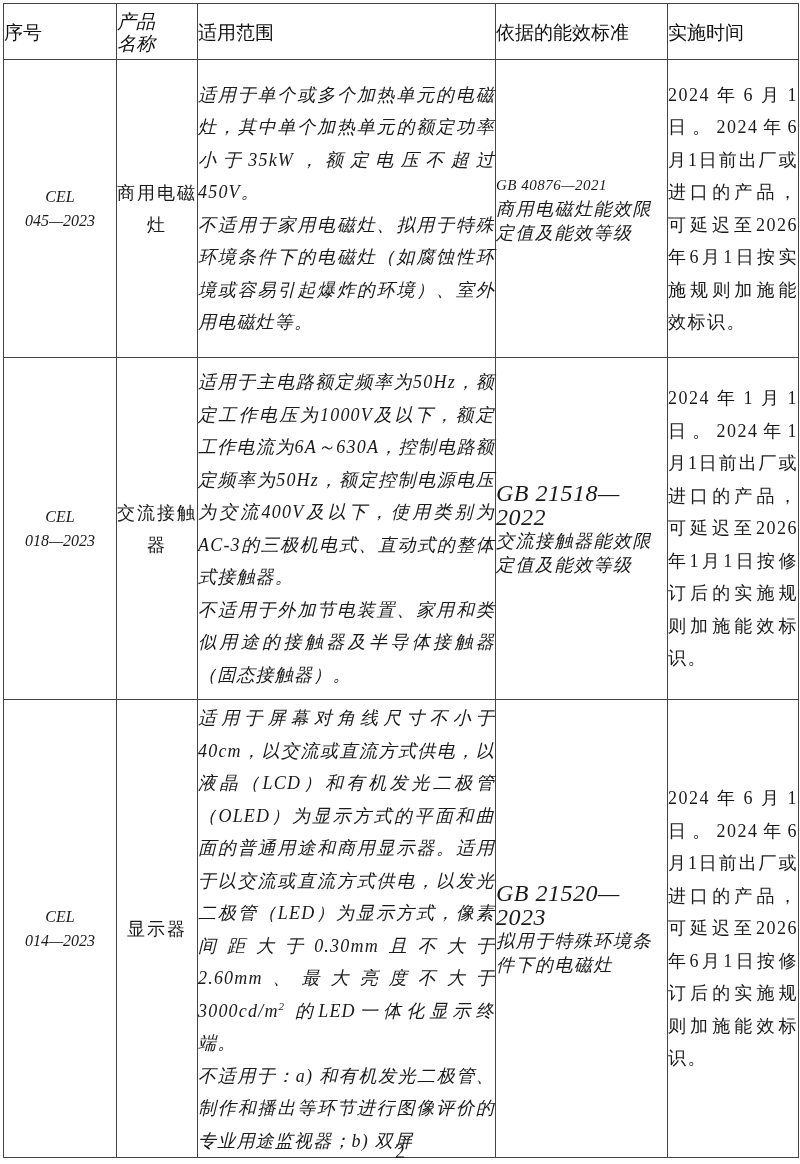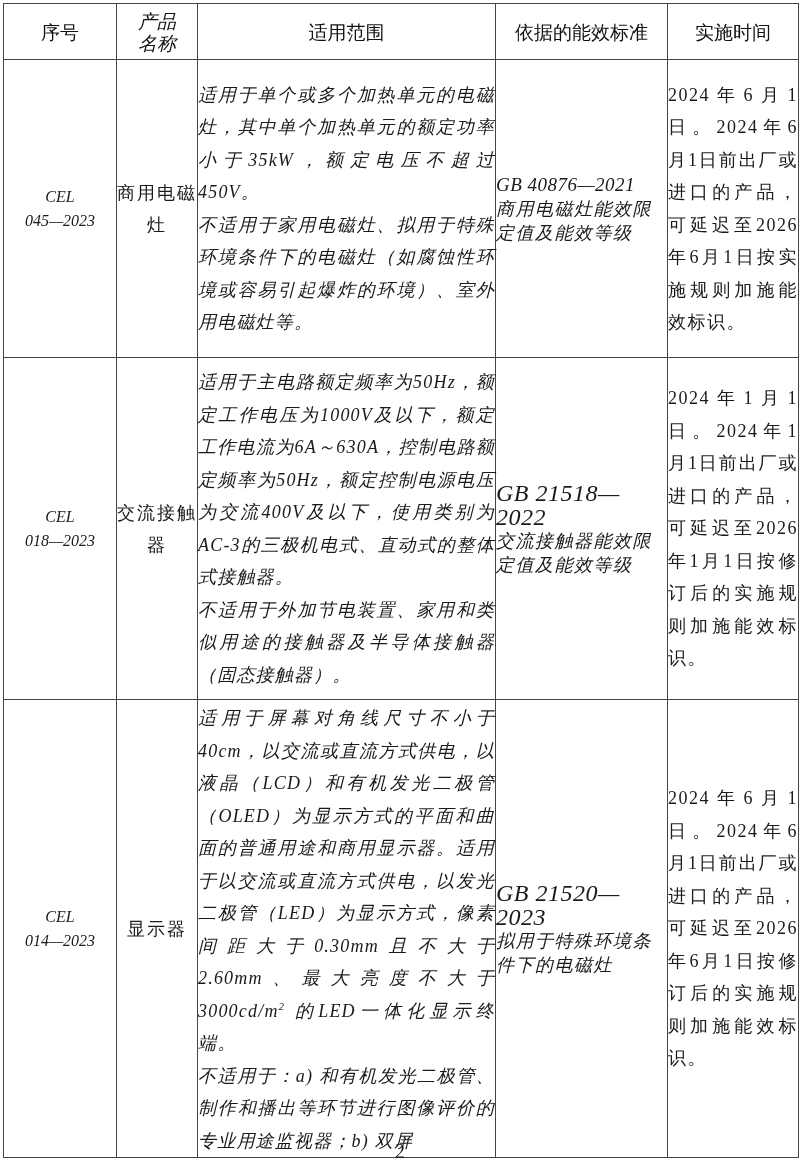--- a/index.html
+++ b/index.html
@@ -2,21 +2,21 @@
 <html><head>
 <meta charset="utf-8">
 <style>
   html, body { margin: 0; padding: 0; background: #ffffff; }
   body { width: 800px; height: 1164px; position: relative; overflow: hidden;
          font-family: "Liberation Serif", "DejaVu Serif", serif; color: #1a1a1a; }
   table.doc { position: absolute; left: 3px; top: 3px; border-collapse: collapse;
               table-layout: fixed; width: 795px; }
   table.doc td, table.doc th { border: 1.5px solid #444; padding: 0; vertical-align: middle; }
   th { font-family: "DejaVu Sans", "Liberation Sans", sans-serif; font-weight: normal;
-       font-size: 19px; text-align: center; height: 55px; line-height: 22px; color: #111; }
+       font-size: 19px; text-align: left; height: 55px; line-height: 22px; color: #111; }
   td.code { text-align: center; font-size: 16px; line-height: 24px; }
   td.name { text-align: center; font-size: 18px; line-height: 32px; letter-spacing: 2px; padding: 0 4px; }
   td.scope { font-size: 18px; line-height: 32.5px; padding: 4px 8px 4px 12px; text-align: justify;
              letter-spacing: 1.2px; vertical-align: top; }
   td.std { font-size: 18px; line-height: 24px; padding: 0 6px 0 10px; letter-spacing: 1.5px; }
   td.time { font-size: 18px; line-height: 32.5px; padding: 0 6px 0 8px; text-align: justify;
             letter-spacing: 1.5px; margin-left: 20px; }
   .p { display: block; font-style: italic; }
   .pagenum { position: absolute; left: 0; width: 800px; top: 1140px; text-align: center;
              font-size: 20px; }
@@ -51,21 +51,21 @@
       <td class="code">
         <span class="p">CEL</span>
         <span class="p">045—2023</span>
       </td>
       <td class="name">商用电磁灶</td>
       <td class="scope" style="vertical-align:middle">
         <span class="p">适用于单个或多个加热单元的电磁灶，其中单个加热单元的额定功率小于35kW，额定电压不超过450V。</span>
         <span class="p">不适用于家用电磁灶、拟用于特殊环境条件下的电磁灶（如腐蚀性环境或容易引起爆炸的环境）、室外用电磁灶等。</span>
       </td>
       <td class="std">
-        <span class="p" style="font-size:19px;letter-spacing:0.5px">GB 40876—2021</span>
+        <span class="p" style="font-size:15px;letter-spacing:0.5px">GB 40876—2021</span>
         <span class="p">商用电磁灶能效限定值及能效等级</span>
       </td>
       <td class="time">2024年6月1日。2024年6月1日前出厂或进口的产品，可延迟至2026年6月1日按实施规则加施能效标识。</td>
     </tr>
 
     <tr style="height:342px">
       <td class="code">
         <span class="p">CEL</span>
         <span class="p">018—2023</span>
       </td>

